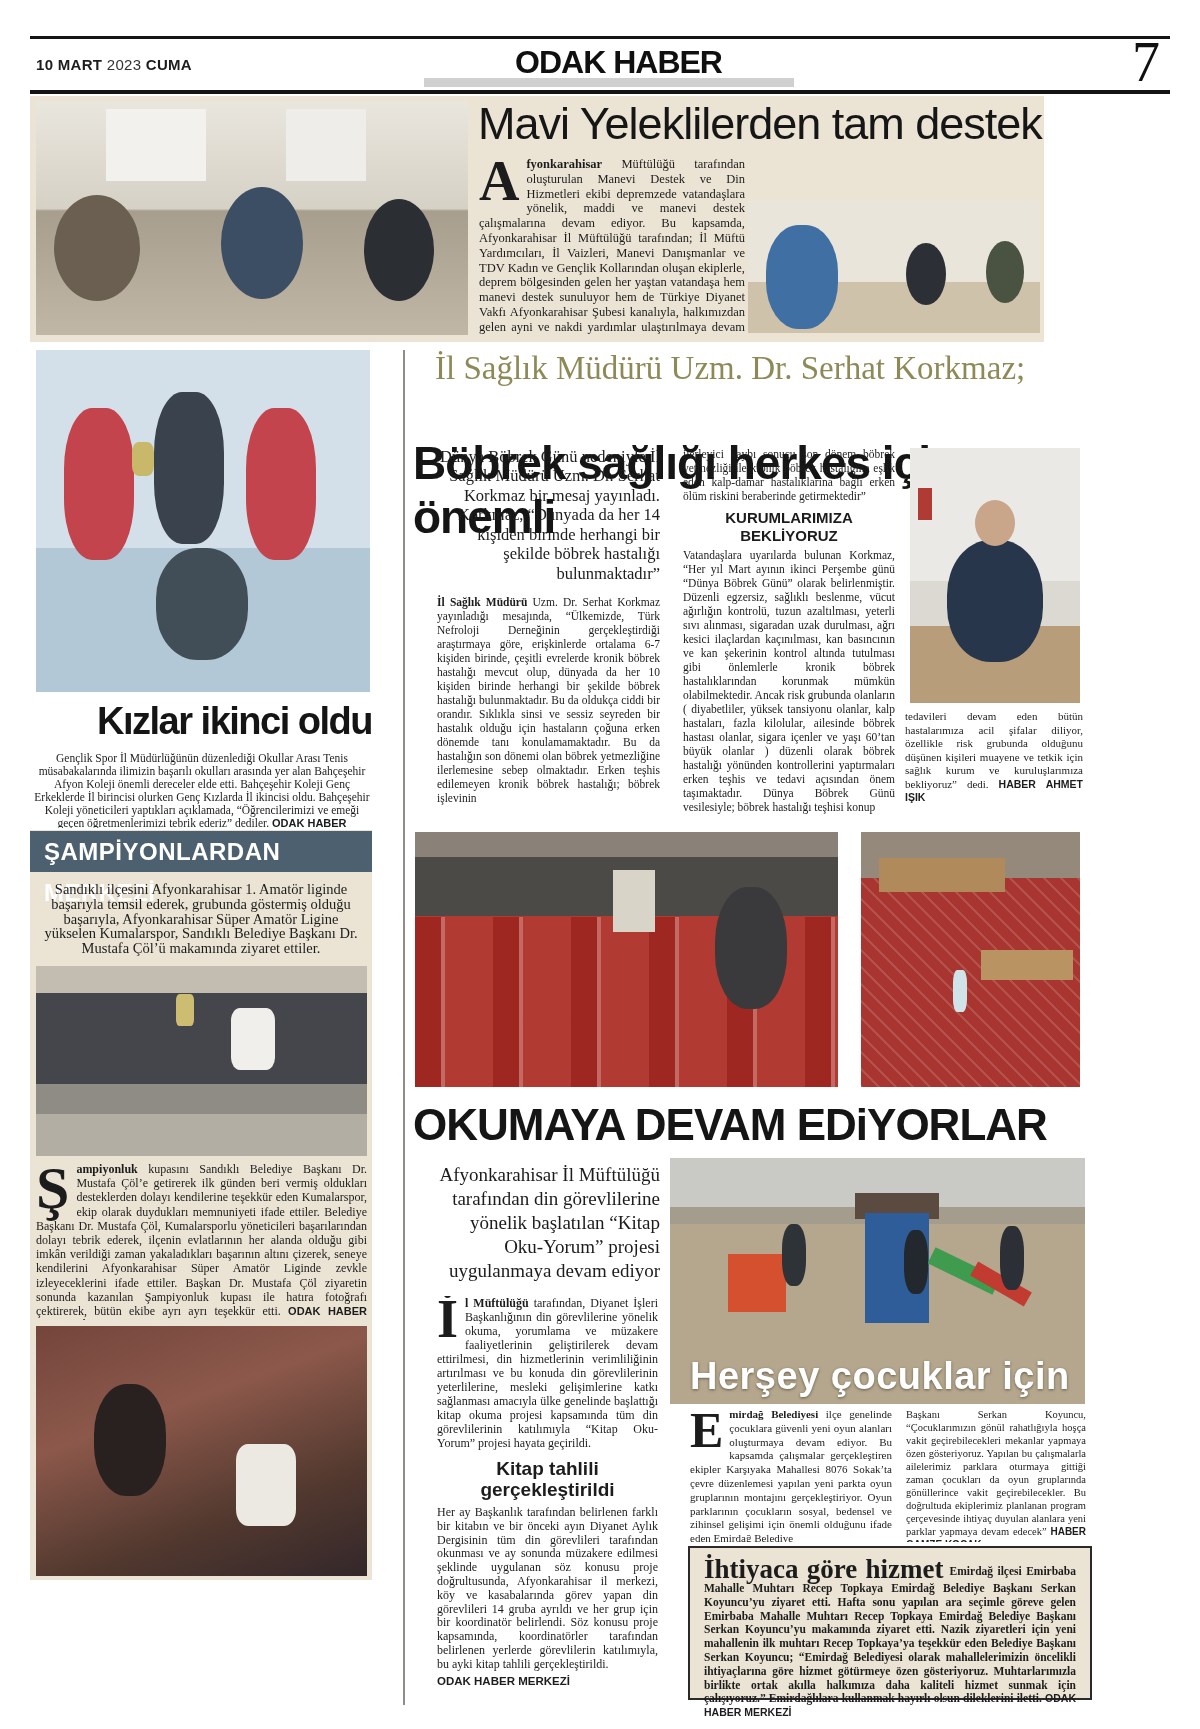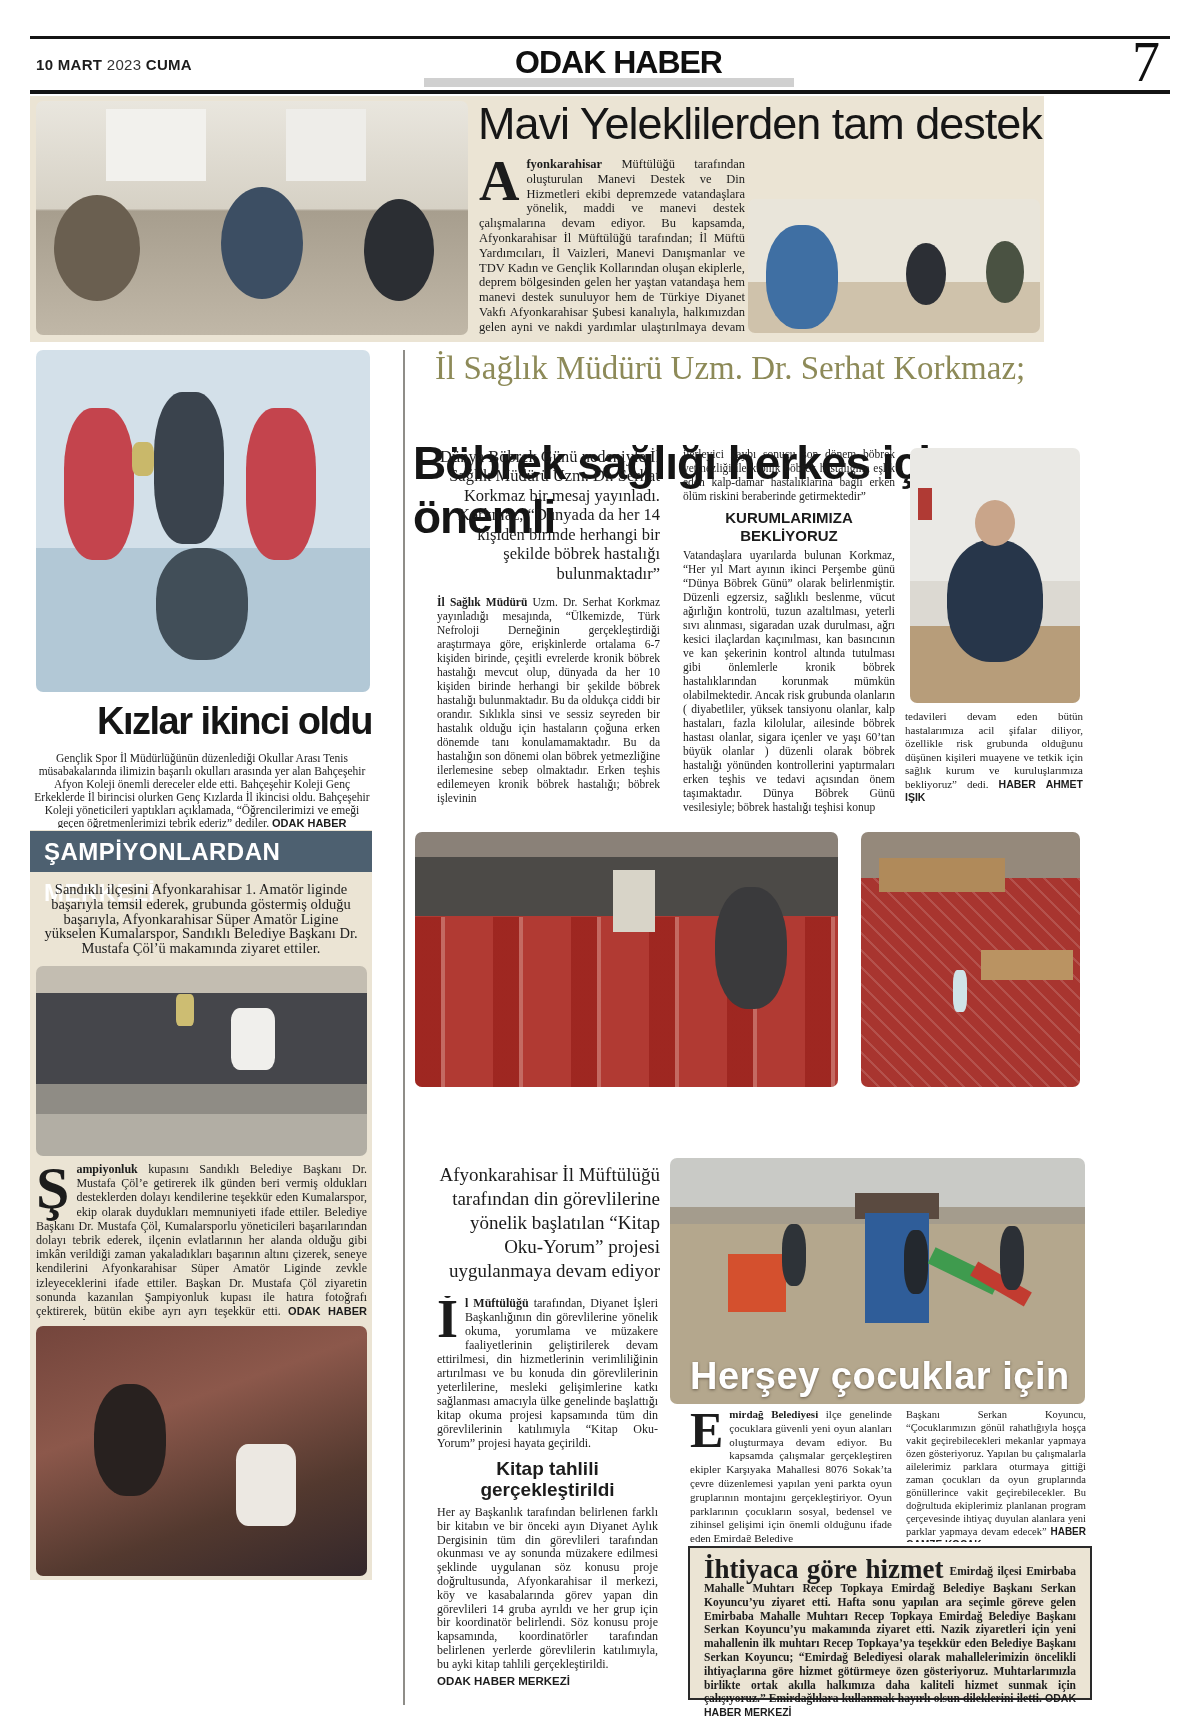--- a/index.html
+++ b/index.html
@@ -1,21 +1,21 @@
 <!DOCTYPE html>
 <html><head>
 <meta charset="utf-8">
 <title>ODAK HABER - Sayfa 7</title>
 <style>
   html,body{margin:0;padding:0;background:#e9e7e2;}
   #page{position:relative;width:1200px;height:1729px;margin:0 auto;background:#ffffff;
         font-family:"Liberation Serif",serif;color:#1c1c1c;overflow:hidden;}
   .abs{position:absolute;}
   .rule{background:#141414;}
-  .ph{position:absolute;overflow:hidden;background-color:#b9b2a6;border-radius:7px;}
+  .ph{position:absolute;overflow:hidden;background-color:#b9b2a6;}
   .shp{position:absolute;}
   .beige{background:#ebe4d4;}
   .jt{text-align:justify;text-justify:inter-word;}
   .txt{overflow:hidden;line-height:1.18;}
   .byline{font-family:"Liberation Sans",sans-serif;font-weight:700;font-size:11.5px;}
   .dropcap{float:left;font-family:"Liberation Serif",serif;font-weight:700;
            font-size:56px;line-height:44px;padding:2px 7px 0 0;}
   .headline-sans{font-family:"Liberation Sans",sans-serif;font-weight:900;color:#151515;}
   .lead-b{font-weight:700;}
   
@@ -151,20 +151,21 @@
     <div class="shp" style="left:300px;top:55px;width:72px;height:122px;border-radius:45%;background:#3a3a3c;"></div>
     <div class="shp" style="left:198px;top:38px;width:42px;height:62px;background:#d8d4c8;"></div>
   </div>
   <div class="ph" style="left:861px;top:832px;width:219px;height:255px;background:linear-gradient(180deg,#95897b 0 18%,#a8352f 18% 100%);">
     <div class="shp" style="left:0;top:46px;width:219px;height:209px;background:repeating-linear-gradient(45deg,rgba(255,255,255,.14) 0 2px,transparent 2px 12px);"></div>
     <div class="shp" style="left:18px;top:26px;width:126px;height:34px;background:#b08a5a;"></div>
     <div class="shp" style="left:120px;top:118px;width:92px;height:30px;background:#ba9362;"></div>
     <div class="shp" style="left:92px;top:138px;width:14px;height:42px;border-radius:30%;background:#cfe3e8;"></div>
   </div>
 
+  <div id="okumaya-headline" class="abs headline-sans" style="left:413px;top:1100px;width:670px;">OKUMAYA DEVAM EDiYORLAR</div>
 
   <div class="abs txt intro-right-lg" style="left:437px;top:1163px;width:223px;height:127px;">Afyonkarahisar İl Müftülüğü tarafından din görevlilerine yönelik başlatılan “Kitap Oku-Yorum” projesi uygulanmaya devam ediyor</div>
 
   <div class="abs txt" style="left:437px;top:1296px;width:221px;height:412px;">
     <div class="jt" style="font-size:12px;line-height:14px;">
       <span class="dropcap" style="font-size:54px;line-height:42px;">İ</span><span class="lead-b">l Müftülüğü</span><span> tarafından, Diyanet İşleri Başkanlığının din görevlilerine yönelik okuma, yorumlama ve müzakere faaliyetlerinin geliştirilerek devam ettirilmesi, din hizmetlerinin verimliliğinin artırılması ve bu konuda din görevlilerinin yeterlilerine, mesleki gelişimlerine katkı sağlanması amacıyla ülke genelinde başlattığı kitap okuma projesi kapsamında tüm din görevlilerinin katılımıyla “Kitap Oku-Yorum” projesi hayata geçirildi.</span>
     </div>
     <div class="subhead-2l">Kitap tahlili gerçekleştirildi</div>
     <div class="jt" style="font-size:12px;line-height:13.8px;">Her ay Başkanlık tarafından belirlenen farklı bir kitabın ve bir önceki ayın Diyanet Aylık Dergisinin tüm din görevlileri tarafından okunması ve ay sonunda müzakere edilmesi şeklinde uygulanan söz konusu proje doğrultusunda, Afyonkarahisar il merkezi, köy ve kasabalarında görev yapan din görevlileri 14 gruba ayrıldı ve her grup için bir koordinatör belirlendi. Söz konusu proje kapsamında, koordinatörler tarafından belirlenen yerlerde görevlilerin katılımıyla, bu ayki kitap tahlili gerçekleştirildi.</div>
     <div class="byline" style="margin-top:3px;">ODAK HABER MERKEZİ</div>

